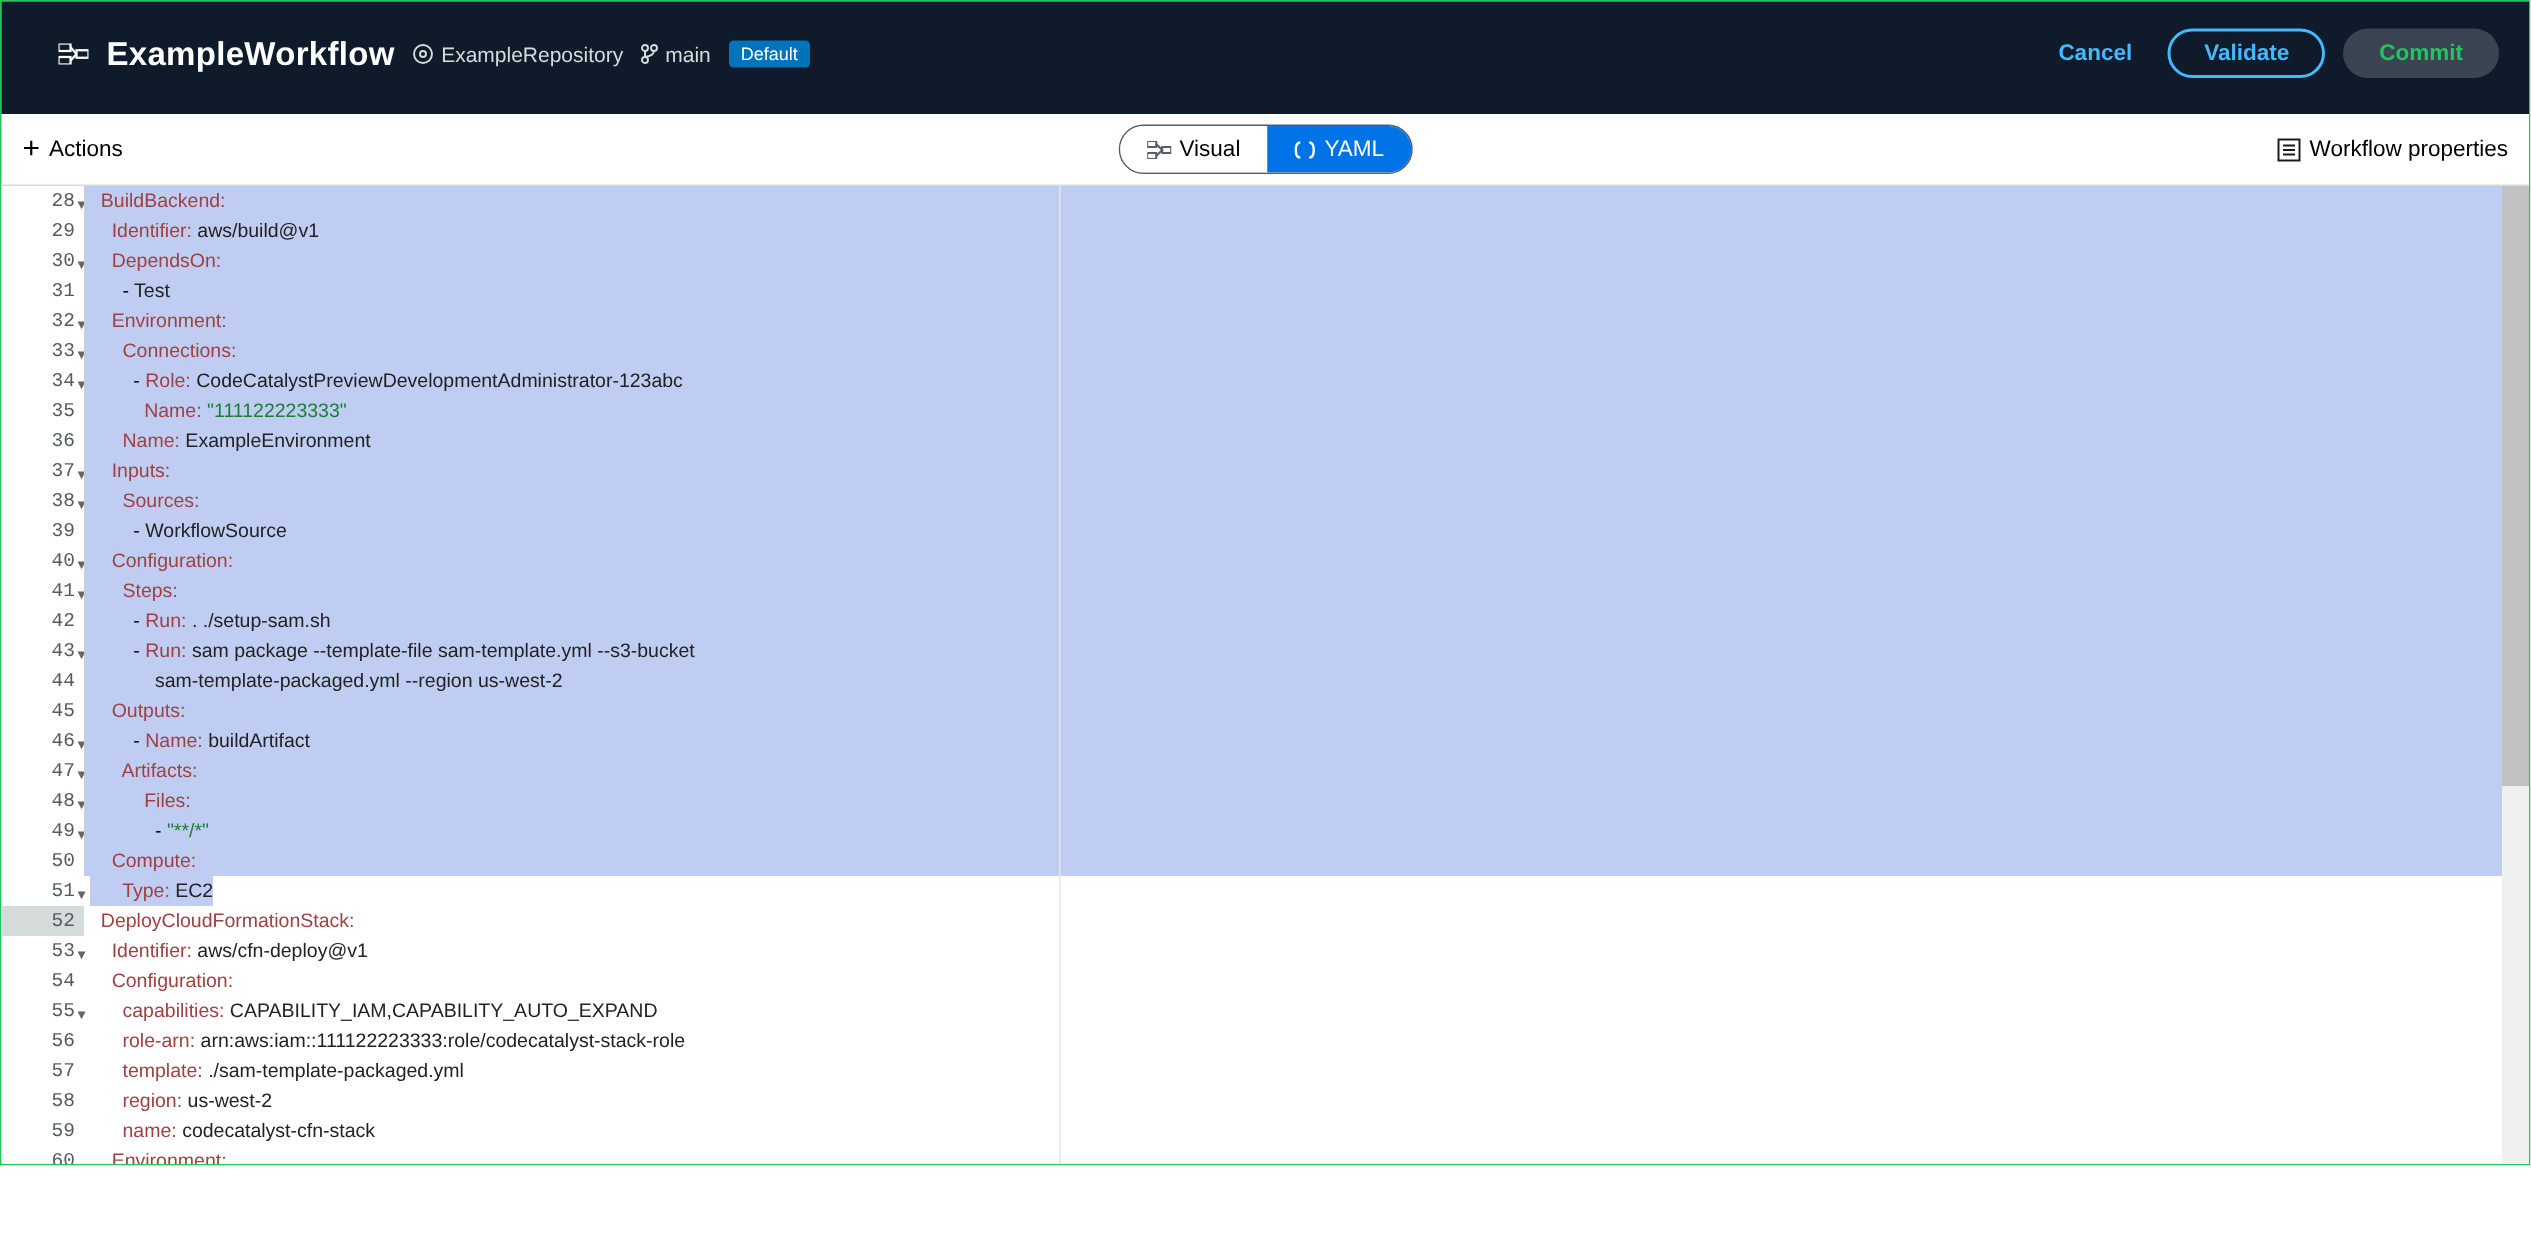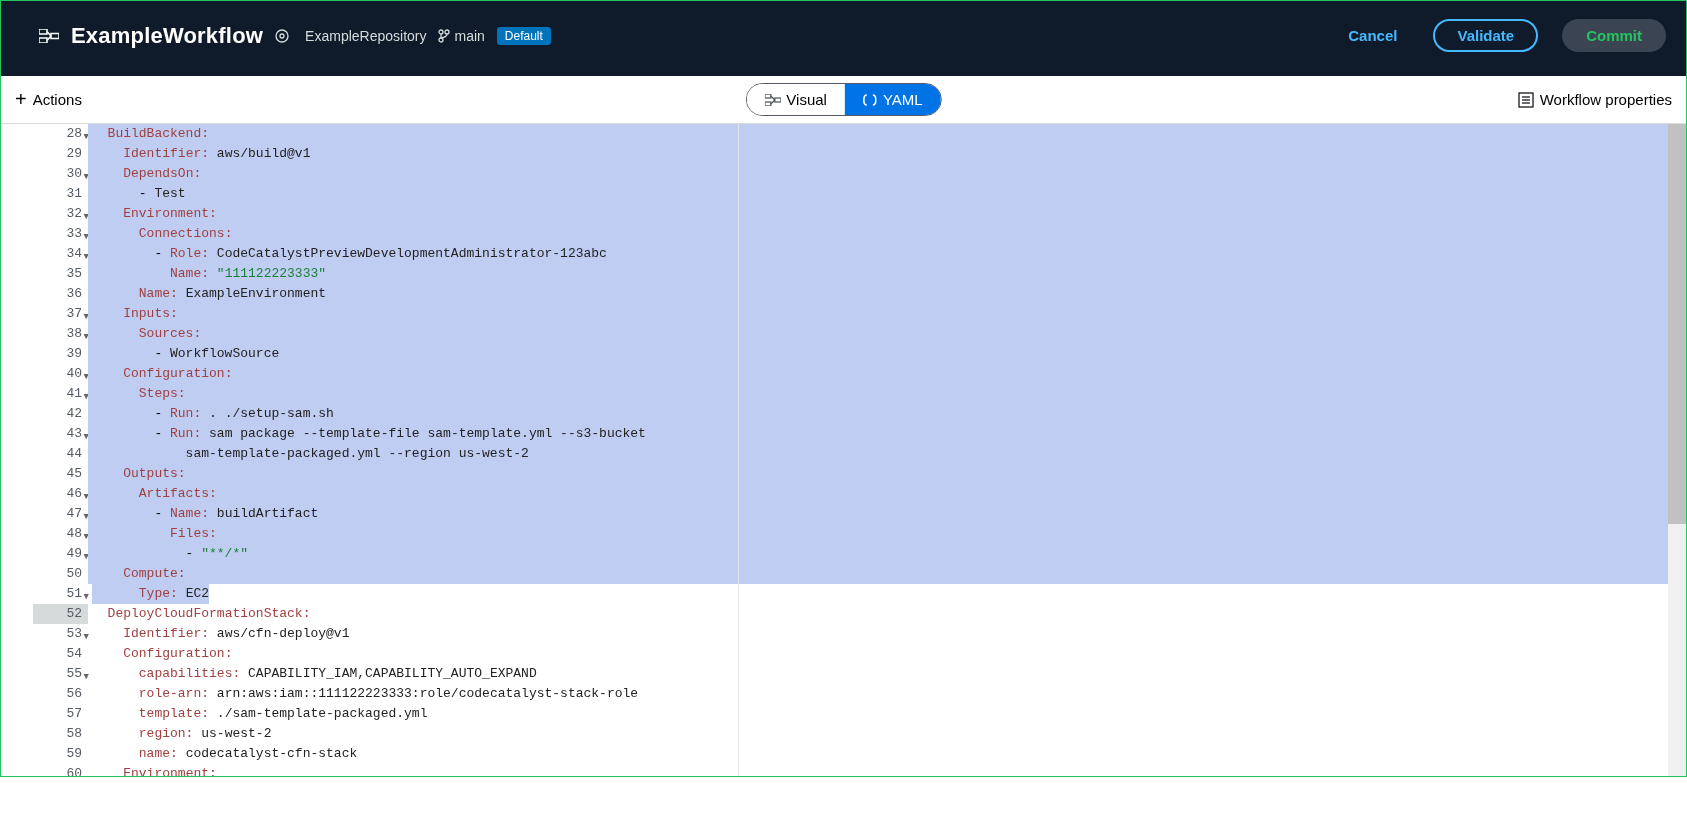--- a/index.html
+++ b/index.html
@@ -4,44 +4,44 @@
 <style>
 * { box-sizing: border-box; margin: 0; padding: 0; }
 body { font-family: -apple-system, BlinkMacSystemFont, "Segoe UI", sans-serif; font-size: 14px; background: #fff; overflow: hidden; }
 .frame { border: 1px solid #22c55e; width: 1687px; height: 777px; display: flex; flex-direction: column; }
 
 .header { background: #0f1b2a; color: #fff; display: flex; align-items: center; padding: 12px 20px 18px 38px; height: 75px; }
 .header-left { display: flex; align-items: center; gap: 12px; }
 .wf-icon { width: 20px; height: 14px; display: inline-block; position: relative; }
 .wf-icon svg { display: block; }
 .wf-name { font-size: 22px; font-weight: 700; letter-spacing: 0.2px; }
-.repo-circle { display: inline-flex; align-items: center; gap: 16px; font-size: 14px; color: #d5dbdb; }
+.repo-circle { display: inline-flex; align-items: center; gap: 5px; font-size: 14px; color: #d5dbdb; }
 .branch { display: inline-flex; align-items: center; gap: 4px; font-size: 14px; color: #d5dbdb; }
 .badge-default { background: #0073bb; color: #fff; font-size: 12px; padding: 2px 8px; border-radius: 3px; }
-.header-right { margin-left: auto; display: flex; align-items: center; gap: 24px; }
+.header-right { margin-left: auto; display: flex; align-items: center; gap: 12px; }
 .btn-cancel { background: transparent; border: none; color: #44b9ff; font-weight: 700; font-size: 15px; cursor: pointer; padding: 8px 12px; }
 .btn-validate { background: transparent; border: 2px solid #44b9ff; color: #44b9ff; font-weight: 700; font-size: 15px; cursor: pointer; padding: 6px 22px; border-radius: 22px; }
 .btn-commit { background: #3a4452; border: none; color: #22c55e; font-weight: 700; font-size: 15px; padding: 8px 24px; border-radius: 22px; cursor: not-allowed; }
 
 .toolbar { border-bottom: 1px solid #d5dbdb; height: 48px; display: flex; align-items: center; padding: 0 14px; position: relative; }
 .toolbar-left { display: flex; align-items: center; gap: 6px; cursor: pointer; }
 .plus { font-size: 20px; font-weight: 400; }
 .actions-label { font-size: 15px; font-weight: 500; }
 .view-toggle { position: absolute; left: 50%; transform: translateX(-50%); display: flex; border: 1.5px solid #545b64; border-radius: 22px; overflow: hidden; }
 .toggle-btn { display: flex; align-items: center; gap: 6px; padding: 7px 18px; font-size: 15px; font-weight: 500; cursor: pointer; border: none; background: #fff; }
 .toggle-btn.active { background: #0073e7; color: #fff; }
 .toolbar-right { margin-left: auto; display: flex; align-items: center; gap: 6px; cursor: pointer; }
 .props-label { font-size: 15px; font-weight: 500; text-align: right; }
 
-.editor { flex: 1; display: flex; overflow: hidden; position: relative; margin-left: 32px; }
+.editor { flex: 1; display: flex; overflow: hidden; position: relative; }
 .gutter { width: 55px; background: #fff; text-align: right; color: #545b64; font-family: Monaco, Menlo, "Courier New", monospace; font-size: 13px; user-select: none; }
 .gutter-line { height: 20px; line-height: 20px; padding-right: 6px; position: relative; }
 .gutter-line.current { background: #d5dbdb; padding-left: 28px; }
 .fold { position: absolute; right: -1px; top: 3px; font-size: 9px; color: #666; }
-.code { flex: 1; font-family: Liberation Mono, monospace; font-size: 13px; line-height: 20px; position: relative; }
+.code { flex: 1; font-family: Liberation Sans, sans-serif; font-size: 13px; line-height: 20px; position: relative; }
 .code-line { height: 20px; padding-left: 4px; white-space: pre; }
 .highlighted { background: #c0cdf2; }
 .code-line.current-line { position: relative; }
 .sel-partial { background: #c0cdf2; display: inline-block; }
 
 .tok-key { color: #a04040; }
 .tok-val { color: #222; }
 .tok-str { color: #1a7f37; }
 
 .vscroll { width: 18px; background: #f0f0f0; position: absolute; right: 0; top: 0; bottom: 0; }
@@ -176,22 +176,22 @@
         <div class="code-line highlighted"><span>      </span><span class="tok-key">Name:</span><span class="tok-val"> ExampleEnvironment</span></div>
         <div class="code-line highlighted"><span>    </span><span class="tok-key">Inputs:</span></div>
         <div class="code-line highlighted"><span>      </span><span class="tok-key">Sources:</span></div>
         <div class="code-line highlighted"><span>        - </span><span class="tok-val">WorkflowSource</span></div>
         <div class="code-line highlighted"><span>    </span><span class="tok-key">Configuration:</span></div>
         <div class="code-line highlighted"><span>      </span><span class="tok-key">Steps:</span></div>
         <div class="code-line highlighted"><span>        - </span><span class="tok-key">Run:</span><span class="tok-val"> . ./setup-sam.sh</span></div>
         <div class="code-line highlighted"><span>        - </span><span class="tok-key">Run:</span><span class="tok-val"> sam package --template-file sam-template.yml --s3-bucket </span></div>
         <div class="code-line highlighted"><span class="tok-val">            sam-template-packaged.yml --region us-west-2</span></div>
         <div class="code-line highlighted"><span>    </span><span class="tok-key">Outputs:</span></div>
+        <div class="code-line highlighted"><span>        - </span><span class="tok-key">Name:</span><span class="tok-val"> buildArtifact</span></div>
         <div class="code-line highlighted"><span>      </span><span class="tok-key">Artifacts:</span></div>
-        <div class="code-line highlighted"><span>        - </span><span class="tok-key">Name:</span><span class="tok-val"> buildArtifact</span></div>
         <div class="code-line highlighted"><span>          </span><span class="tok-key">Files:</span></div>
         <div class="code-line highlighted"><span>            - </span><span class="tok-str">"**/*"</span></div>
         <div class="code-line highlighted"><span>    </span><span class="tok-key">Compute:</span></div>
         <div class="code-line current-line"><span class="sel-partial"><span>      </span><span class="tok-key">Type:</span><span class="tok-val"> EC2</span></span></div>
         <div class="code-line"><span>  </span><span class="tok-key">DeployCloudFormationStack:</span></div>
         <div class="code-line"><span>    </span><span class="tok-key">Identifier:</span><span class="tok-val"> aws/cfn-deploy@v1</span></div>
         <div class="code-line"><span>    </span><span class="tok-key">Configuration:</span></div>
         <div class="code-line"><span>      </span><span class="tok-key">capabilities:</span><span class="tok-val"> CAPABILITY_IAM,CAPABILITY_AUTO_EXPAND</span></div>
         <div class="code-line"><span>      </span><span class="tok-key">role-arn:</span><span class="tok-val"> arn:aws:iam::111122223333:role/codecatalyst-stack-role</span></div>
         <div class="code-line"><span>      </span><span class="tok-key">template:</span><span class="tok-val"> ./sam-template-packaged.yml</span></div>

